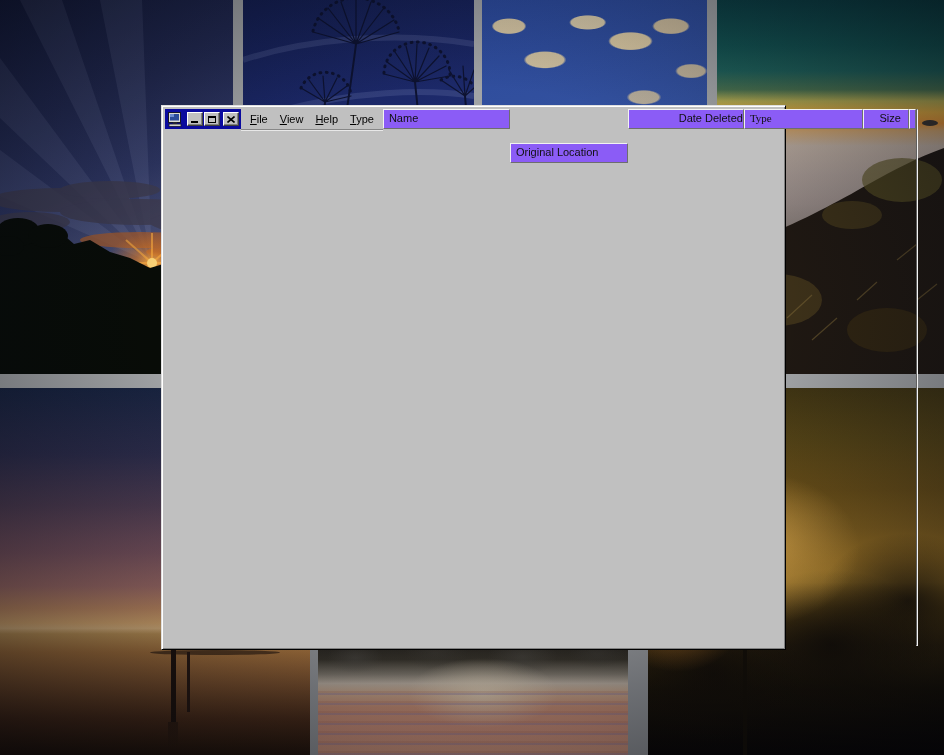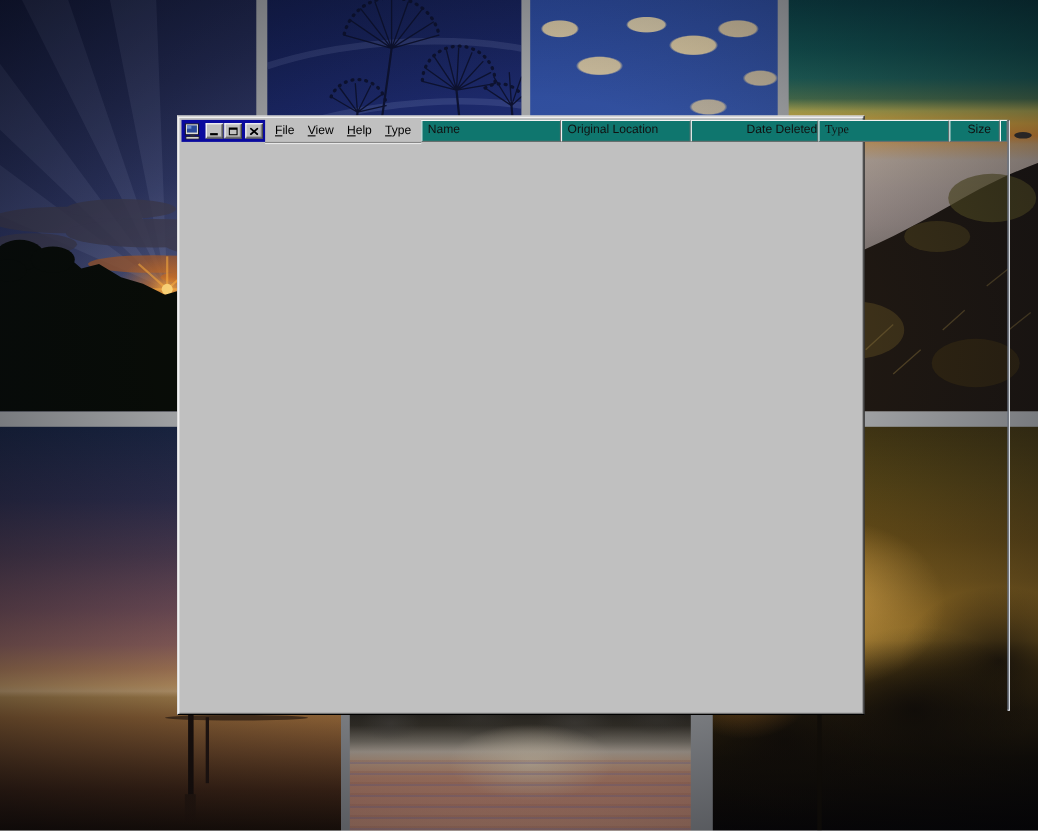--- a/index.html
+++ b/index.html
@@ -92,26 +92,26 @@
     box-shadow:inset -1px -1px 0 #808080;box-sizing:border-box;
     display:flex;align-items:center;justify-content:center;position:relative;}
   .tb-btn.close{margin-left:3px;}
   .g-min{position:absolute;left:3px;bottom:2px;width:7px;height:2px;background:#000;}
   .g-max{width:8px;height:7px;border:1px solid #000;border-top-width:2px;box-sizing:border-box;}
   .menubar{height:20px;display:flex;align-items:center;padding:0 3px;flex:0 0 auto;
     border-bottom:1px solid #878787;box-shadow:0 1px 0 #e8e8e8;}
   .menu-item{display:inline-block;font-size:11px;color:#000;padding:2px 6px 3px 6px;}
   .menu-item::first-letter{text-decoration:underline;}
   .headerrow{height:19px;display:flex;flex:0 0 auto;background:#c0c0c0;}
-  .header-cell{box-sizing:border-box;font-size:11px;color:#111;background:#0f766e;
+  .header-cell{box-sizing:border-box;font-size:11px;color:#111;background:#8b5cf6;
     padding:2px 0 16px 5px;white-space:nowrap;overflow:hidden;
     border-top:1px solid #f2f2f2;border-left:1px solid #f2f2f2;
     border-right:1px solid #6e6e6e;border-bottom:1px solid #6e6e6e;}
   .header-cell.c0{width:127px;}
-  .header-cell.c1{width:118px;}
+  .header-cell.c1{width:118px;margin-top:34px;}
   .header-cell.c2{width:116px;text-align:right;}
   .header-cell.c3{width:119px;font-family:Liberation Serif, serif;}
   .header-cell.c4{width:46px;text-align:right;padding-right:7px;padding-left:0;}
   .header-cell.c5{flex:1;}
   .content{flex:1 1 auto;position:relative;overflow:hidden;
     border-top:1px solid #5f5f5f;border-left:1px solid #5f5f5f;
     border-right:1px solid #f4f4f4;border-bottom:1px solid #f4f4f4;
     background:#7c92b6;}
   .content svg{position:absolute;inset:0;width:100%;height:100%;display:block;}
   .statusbar{height:20px;flex:0 0 auto;display:flex;align-items:stretch;

